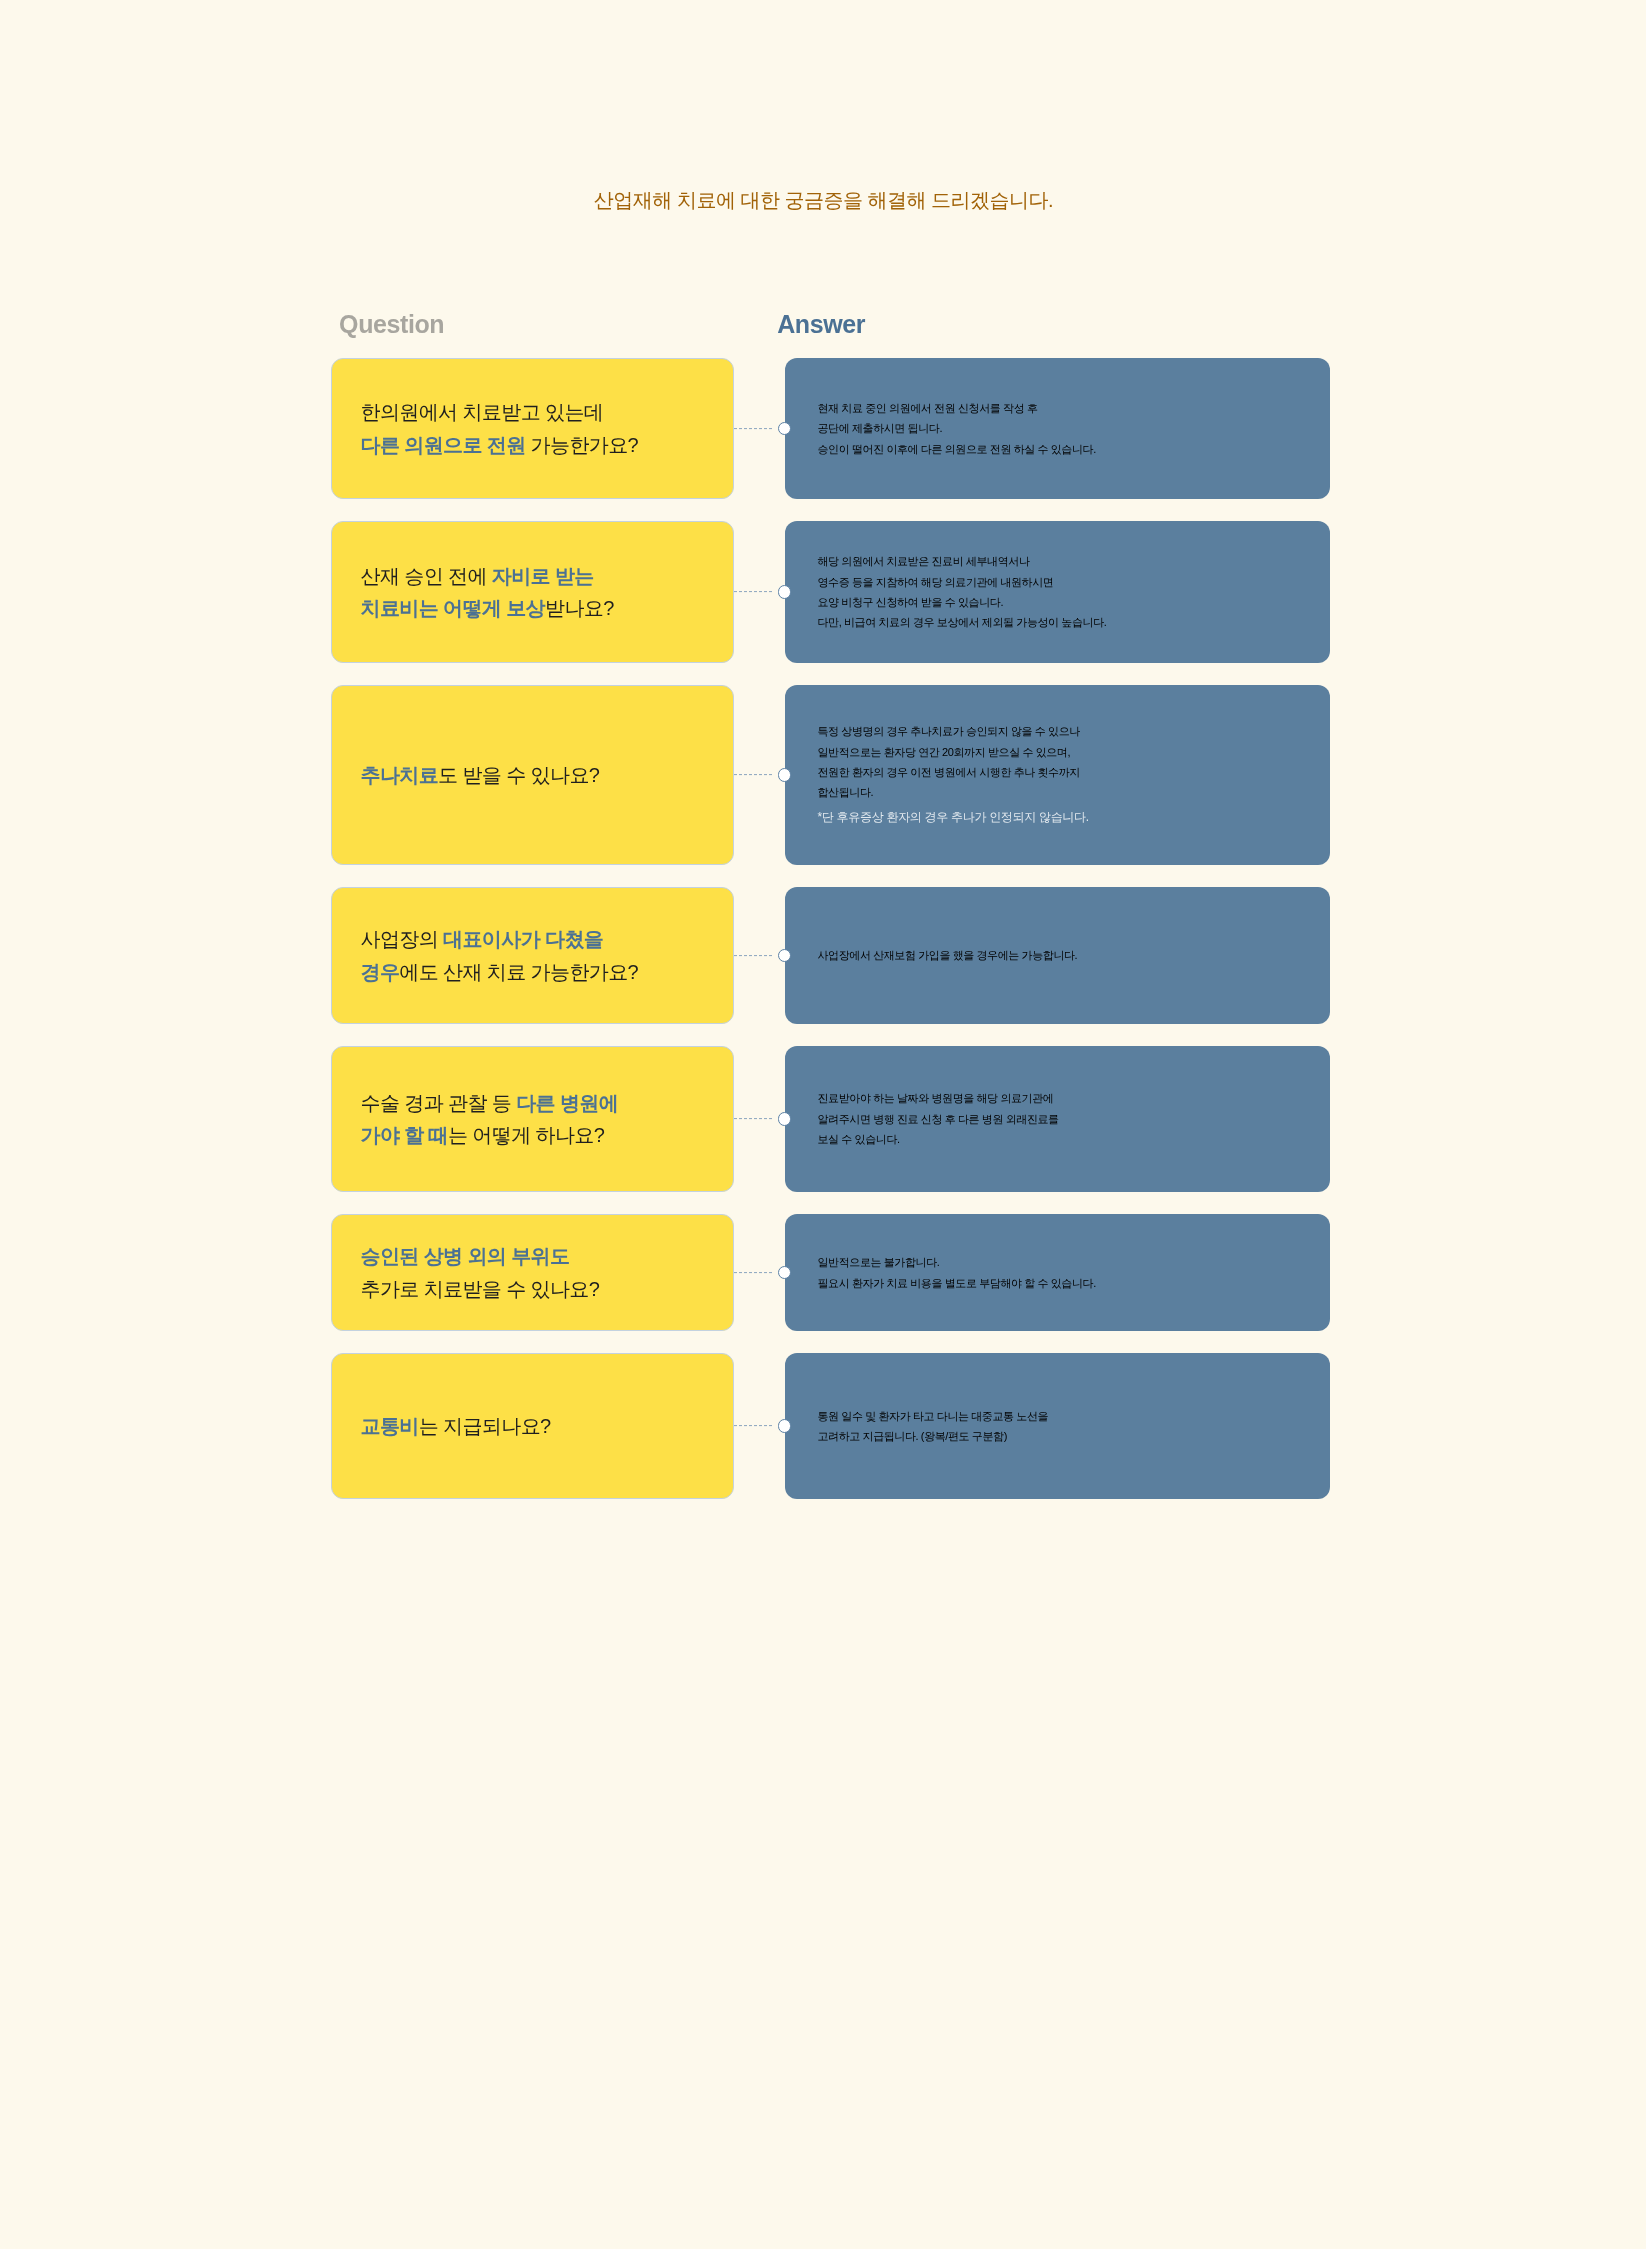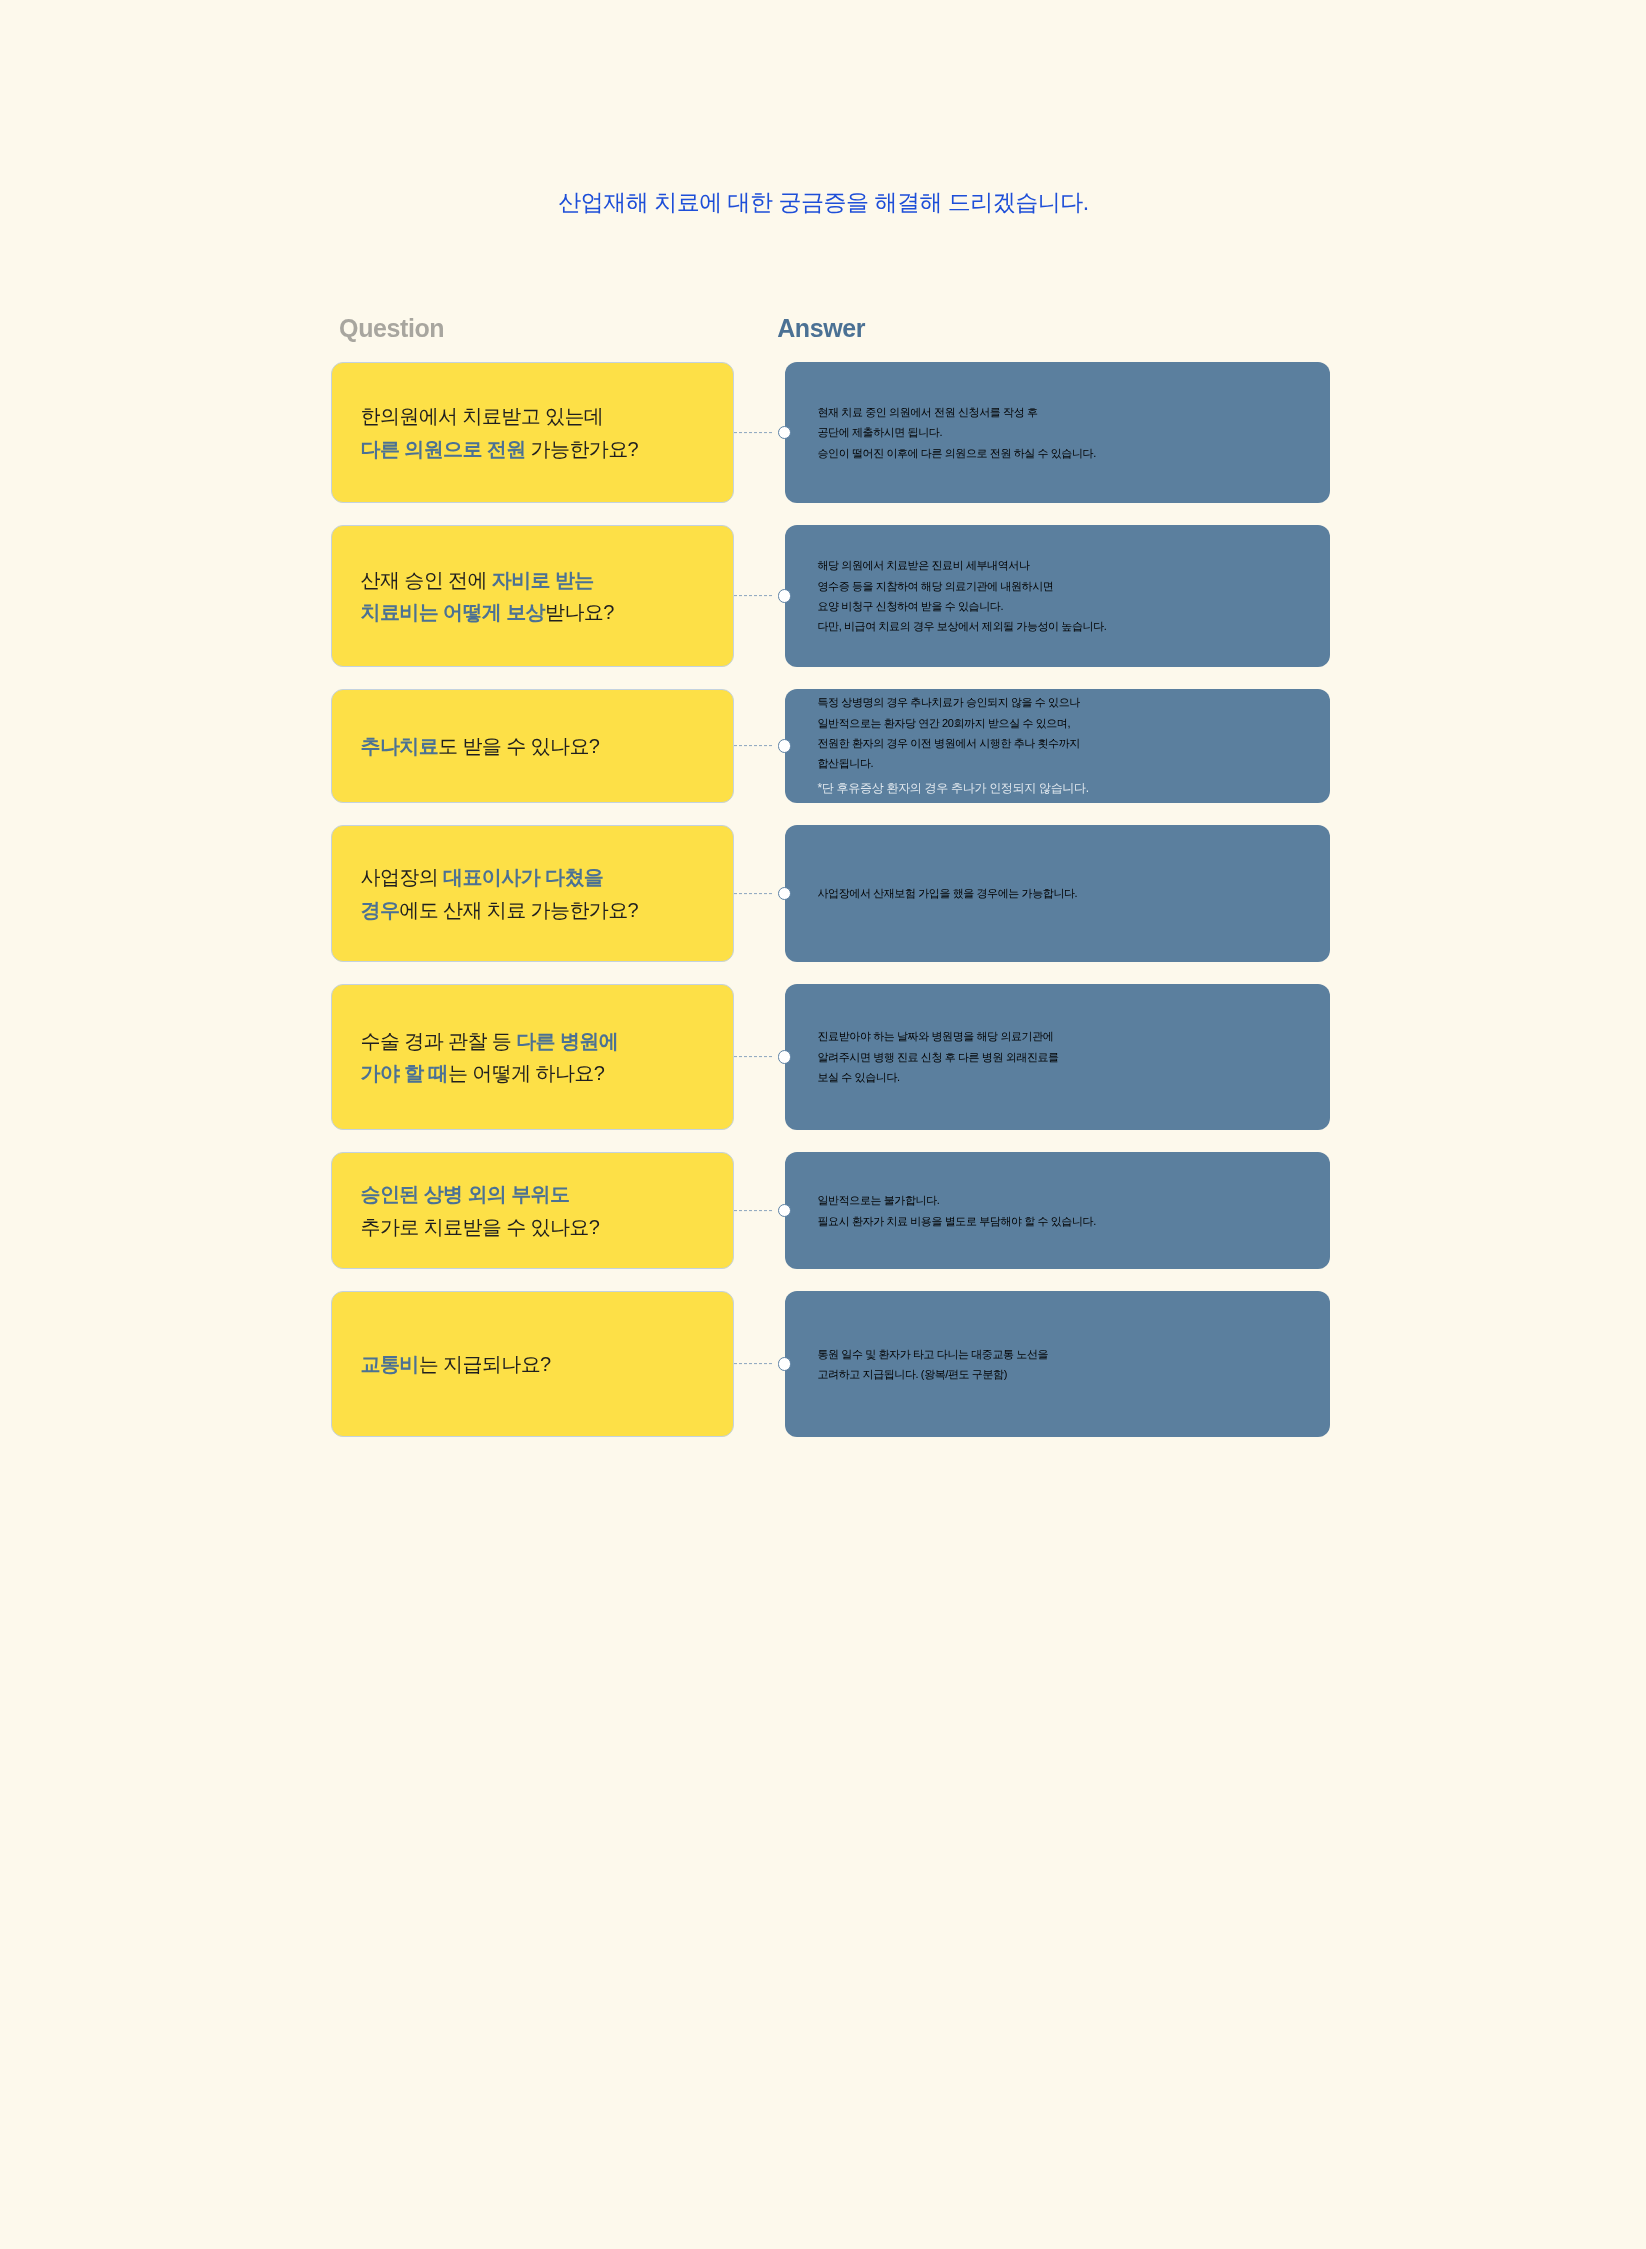--- a/index.html
+++ b/index.html
@@ -22,22 +22,22 @@
   .page-title {
     font-size:48px;
     font-weight:bold;
     color:#3e3a35;
     letter-spacing:-1.3px;
     line-height:1.2;
   }
 
   .page-subtitle {
     margin-top:26px;
-    font-size:23px;
-    color:#1d4ed8;
+    font-size:20px;
+    color:#a16207;
     letter-spacing:-0.5px;
   }
 
   
   .faq-wrap {
     width:1012px;
     margin:0 auto;
     padding-left:13px;
   }
 
@@ -126,21 +126,21 @@
     font-size:12px;
     line-height:1.9;
     color:#e2e9ef;
     letter-spacing:-0.3px;
     margin-top:3.4px;
   }
 
   
   .h-a { height:141px; }
   .h-b { height:142px; }
-  .h-c { height:114px; }
+  .h-c { height:180px; }
   .h-d { height:146px; }
   .h-e { height:137px; }
   .h-f { height:117px; }
   .h-g { height:146px; }
 </style>
 </head>
 <body>
 
 <div class="page-header">
   <p class="page-subtitle">산업재해 치료에 대한 궁금증을 해결해 드리겠습니다.</p>

